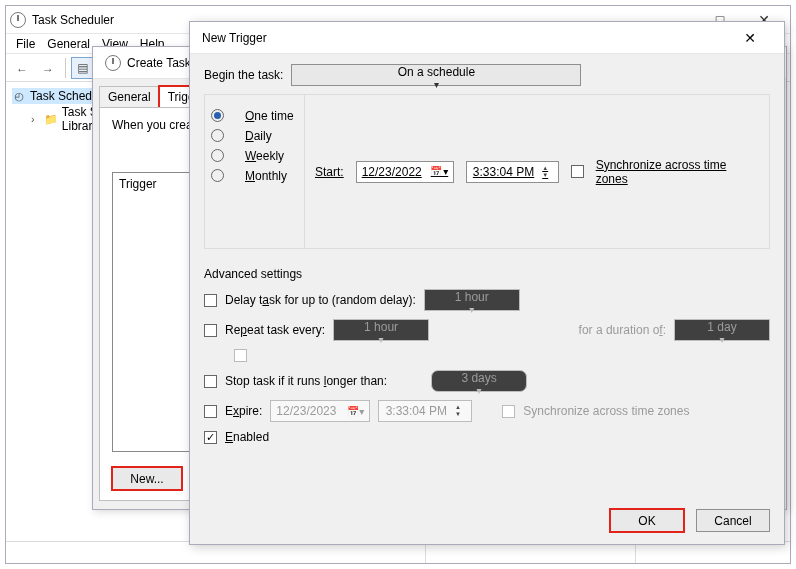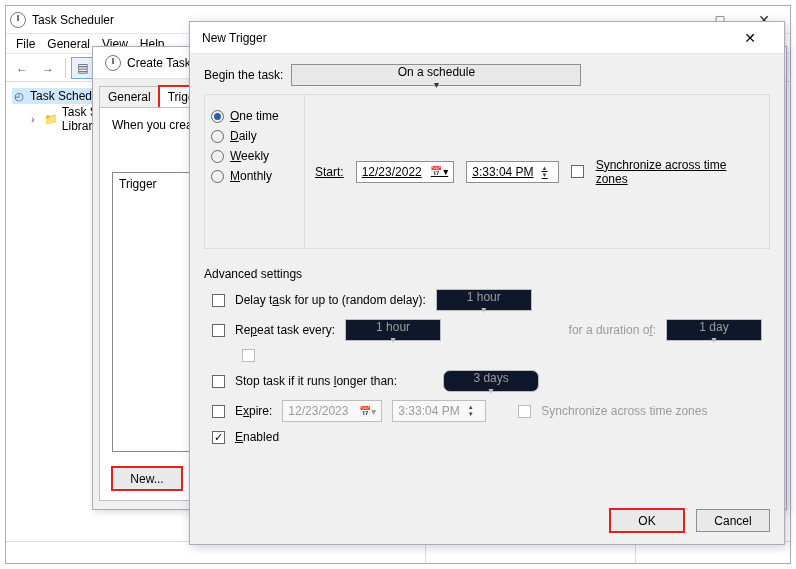--- a/index.html
+++ b/index.html
@@ -195,52 +195,53 @@
     background:#f0f0f0;
     display:flex;
     position:relative;
     height:155px;
   }
   .radios {
     width:100px;
     padding: 8px 6px;
     border-right:1px solid #dcdcdc;
   }
-  .radio { display:flex; align-items:center; gap:6px; margin:6px 0;}
+  .radio { display:flex; gap:21px; margin:6px 0;}
   .rdot {
     width:13px; height:13px; border:1px solid #666; border-radius:50%;
     display:flex; align-items:center; justify-content:center;
   }
   .rdot.sel::after { content:""; width:7px; height:7px; background:#2b5faf; border-radius:50%; }
   .start-row {
     padding: 8px 10px;
     display:flex; align-items:center; gap:12px;
     flex:1;
     flex-wrap: nowrap;
     text-decoration: underline;
   }
   .textbox {
     height:22px; border:1px solid #8f8f8f; background:#fff;
     display:flex; align-items:center; padding:0 5px;
     gap:4px;
+    justify-content:center;
   }
   .spinner { width:14px; display:flex; flex-direction:column; }
   .spinner span { font-size:6px; line-height:7px; color:#444; text-align:center; }
   .chk {
     width:13px; height:13px; border:1px solid #666; background:#fff;
     display:inline-flex; align-items:center; justify-content:center;
     font-size:10px; line-height:1;
   }
   .chk.checked::after { content:"✓"; color:#000; font-size:11px; }
   .chk.disabled { border-color:#bbb; }
   .disabled-text { color:#9b9b9b; }
 
   .adv { margin-top:18px; }
-  .adv .row { margin: 8px 8px; gap:10px; }
-  .combo.dis { background:#0f172a; border-color:#bdbdbd; color:#9b9b9b; }
+  .adv .row { margin: 8px 0; }
+  .combo.dis { background:#404040; border-color:#bdbdbd; color:#9b9b9b; }
   .combo.dis .arrow { color:#bbb; }
   .textbox.dis { border-color:#bdbdbd; color:#9b9b9b; background:#f8f8f8;}
 
   .dlg-buttons {
     position:absolute;
     right:14px; bottom:12px;
     display:flex; gap:12px;justify-content:center;
   }
   .btn {
     width:74px; height:23px;

